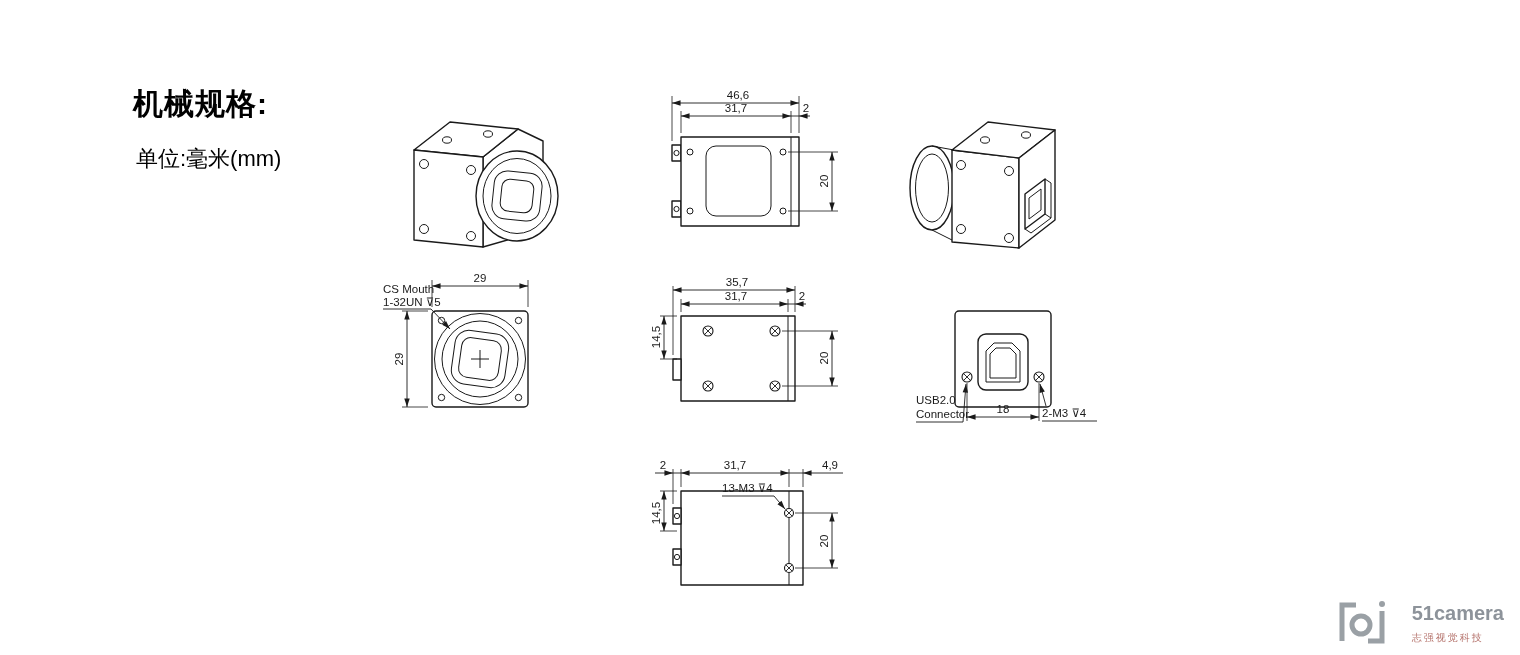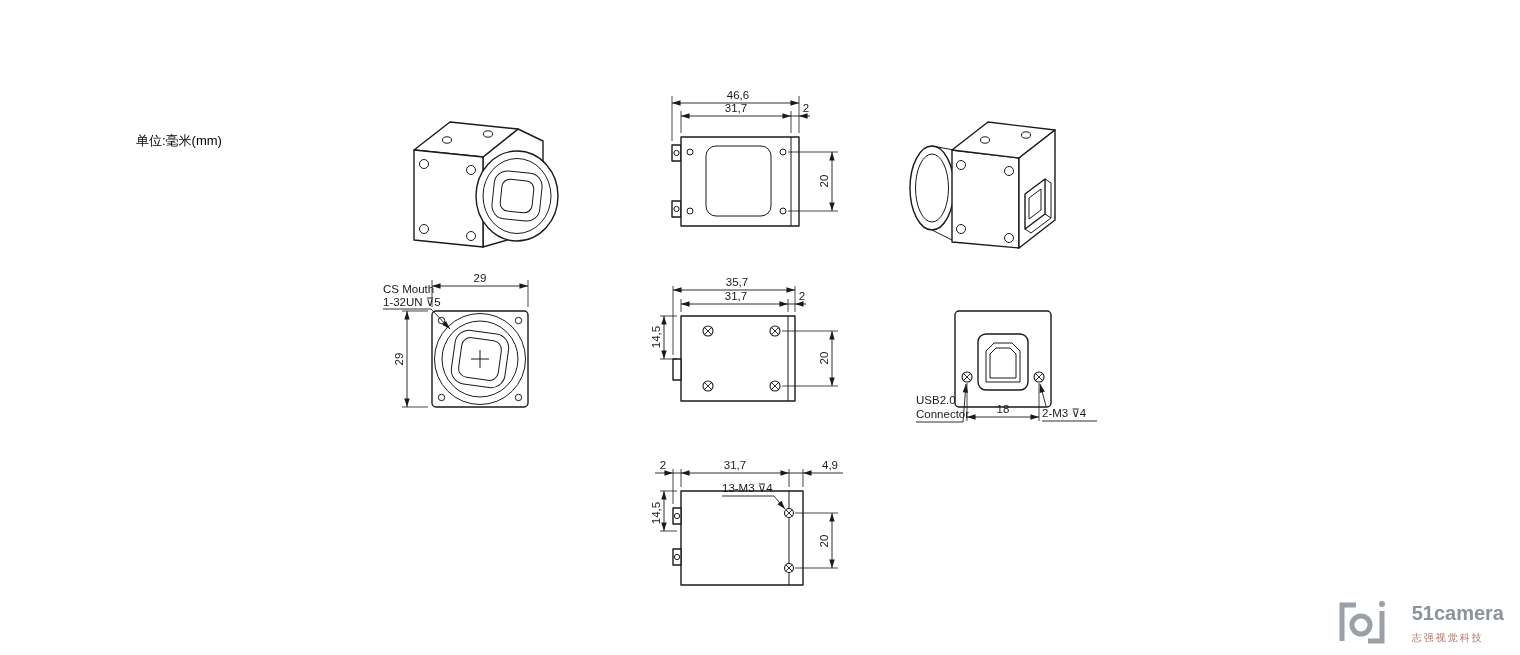--- a/index.html
+++ b/index.html
@@ -1,39 +1,40 @@
 <!DOCTYPE html>
 <html style="--line: #1a1a1a; --wm_gray: #8d939a; --wm_red: #b5736c;"><head>
 <meta charset="utf-8">
 <style>
   :root{ --line:#1a1a1a; --wm_gray:#8d939a; --wm_red:#b5736c; }
   html,body{margin:0;padding:0;background:#fff;}
   .page{position:relative;width:1520px;height:655px;background:#fff;overflow:hidden;
         font-family:"Liberation Sans",sans-serif;color:#000;}
   .title{position:absolute;left:133px;top:84px;font-size:30px;font-weight:700;letter-spacing:1px;}
-  .unit{position:absolute;left:136px;top:132px;font-size:13px;}
+  .unit{position:absolute;left:136px;top:144px;font-size:22px;}
   svg.drawing{position:absolute;left:0;top:0;}
   .outline{fill:#fff;stroke:var(--line);stroke-width:1.4;stroke-linejoin:round;}
   .thin{fill:none;stroke:var(--line);stroke-width:1;}
   .dim{fill:none;stroke:var(--line);stroke-width:0.9;}
   .ext{fill:none;stroke:var(--line);stroke-width:0.8;}
   .screw circle{fill:#fff;stroke:var(--line);stroke-width:1.1;}
   .screw line{stroke:var(--line);stroke-width:0.9;}
   text.dt{font-family:"Liberation Sans",sans-serif;font-size:11.5px;fill:var(--line);}
   .model{position:absolute;left:660px;top:614px;width:180px;text-align:center;
          font-family:"DejaVu Sans Mono",monospace;font-size:22px;letter-spacing:1.5px;}
   .watermark{position:absolute;right:16px;bottom:8px;display:flex;align-items:center;gap:22px;}
   .wm-brand{font-size:20px;font-weight:700;color:var(--wm_gray);line-height:1.1;}
   .wm-sub{font-size:10px;letter-spacing:2px;color:var(--wm_red);margin-top:7px;}
 </style>
 </head>
 <body>
 
 <div class="page">
 
+  <div class="title">机械规格:</div>
   <div class="unit">单位:毫米(mm)</div>
 
   <svg class="drawing" width="1520" height="655" viewBox="0 0 1520 655">
     <defs>
       <marker id="arr" markerWidth="11" markerHeight="8" refX="10" refY="4" orient="auto-start-reverse">
         <path d="M0.5,1 L10,4 L0.5,7 Z" fill="#1a1a1a"></path>
       </marker>
     </defs>
 
     <g>

